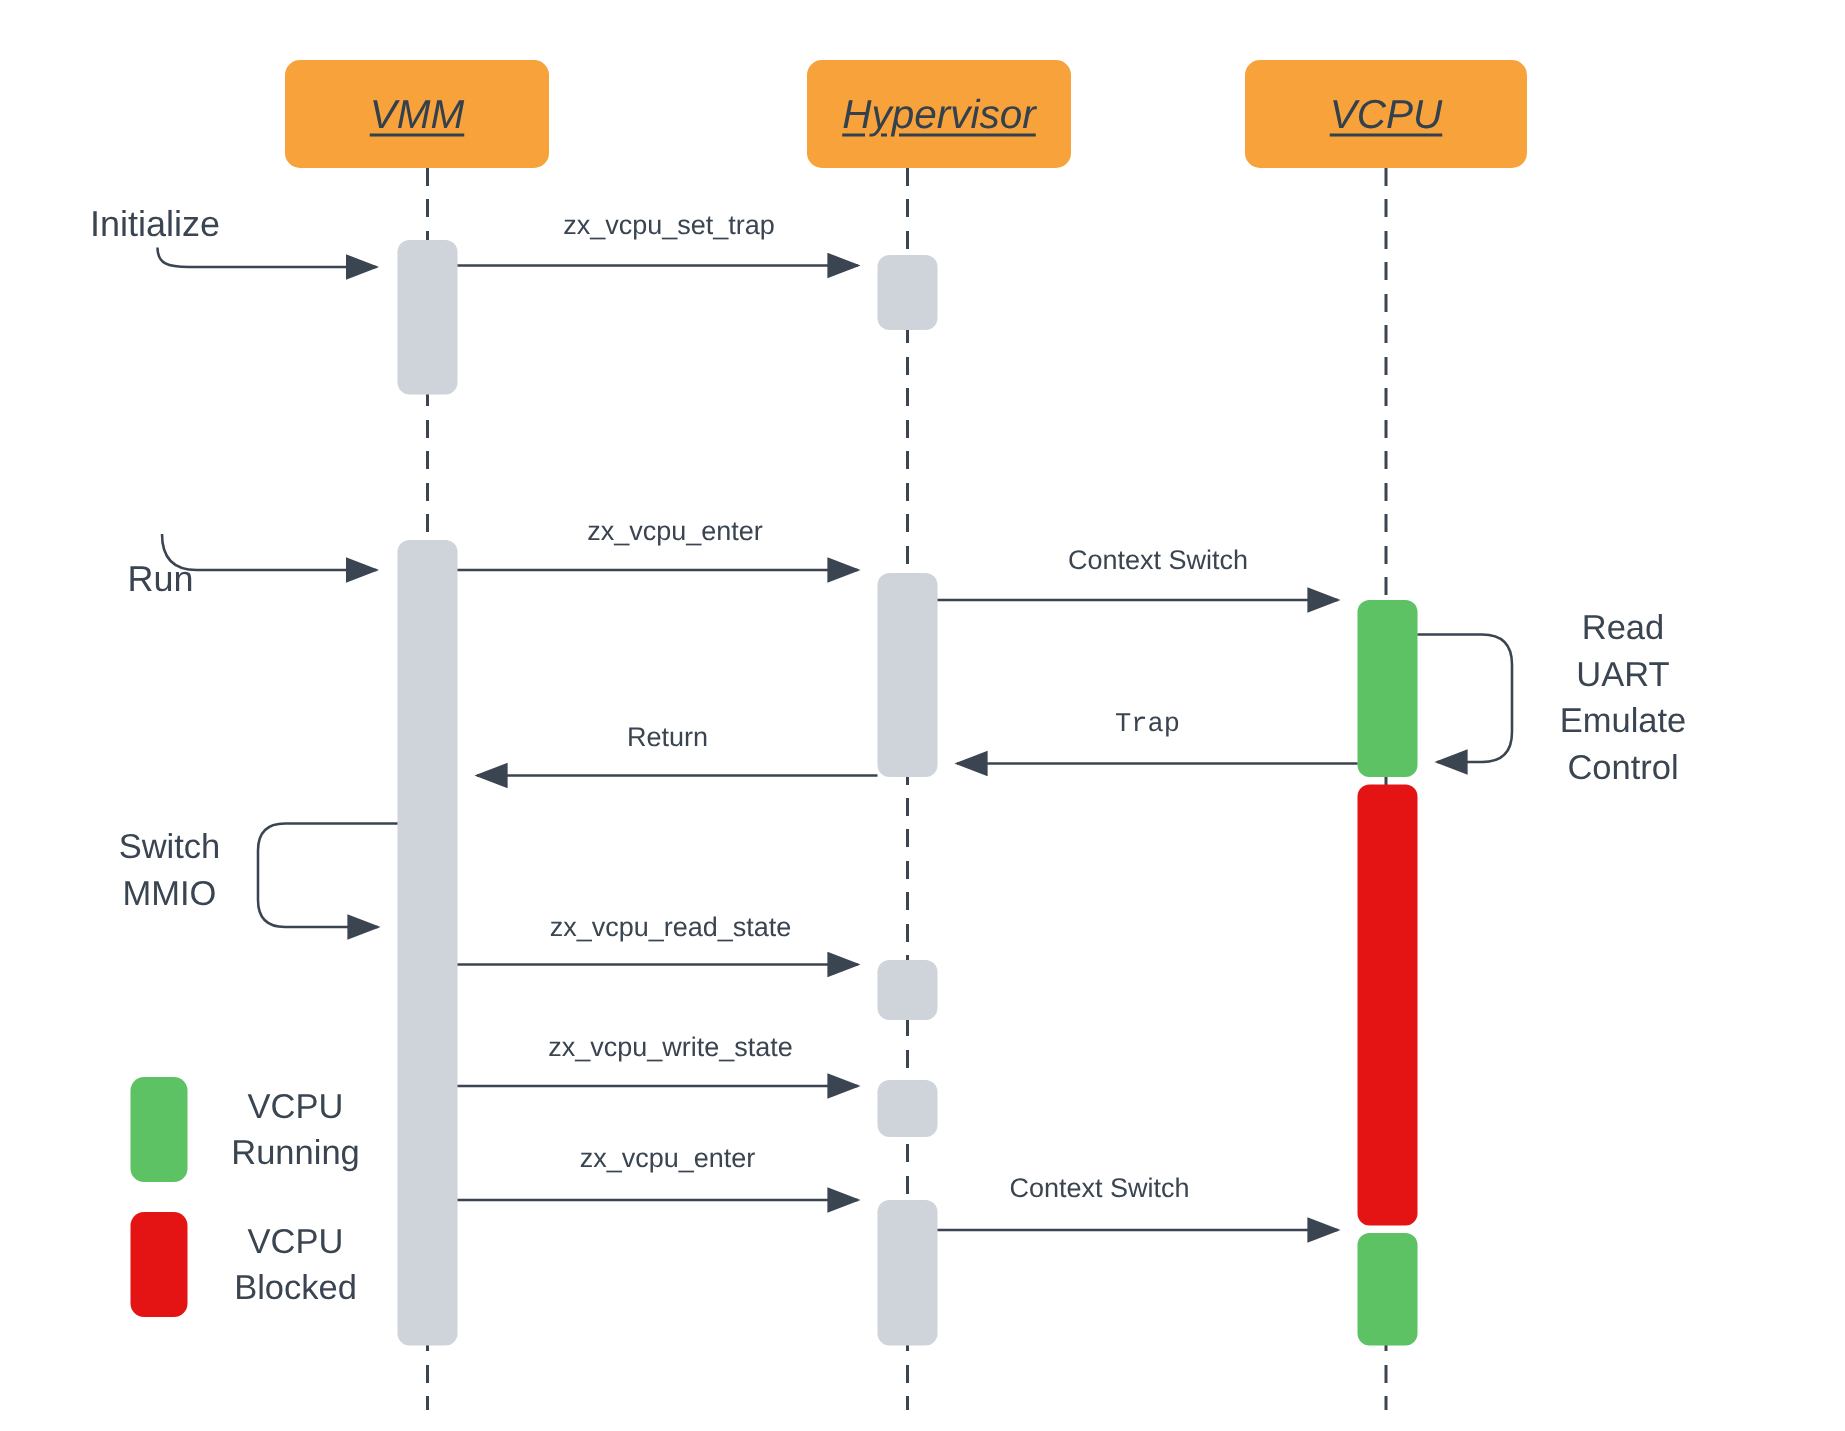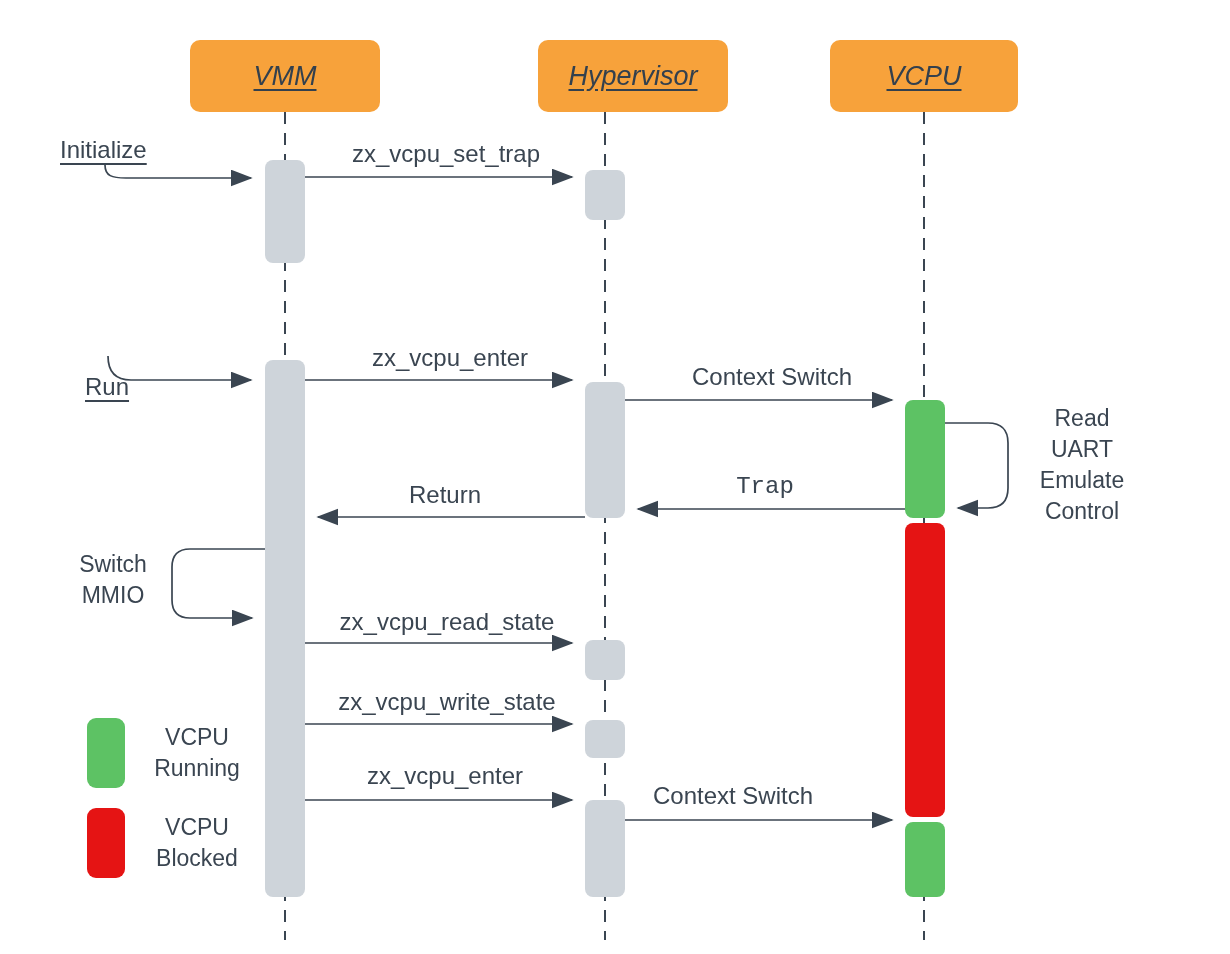--- a/index.html
+++ b/index.html
@@ -6,21 +6,21 @@
   #canvas{
     position:relative;
     width:1230px;height:954px;
     background:#ffffff;
     font-family:"Liberation Sans", sans-serif;
     color:#3a4551;
     overflow:hidden;
   }
   .actor{
     position:absolute;
-    width:190px;height:72px;
+    width:176px;height:72px;
     background:#f7a23b;
     border-radius:10px;
     display:flex;align-items:center;justify-content:center;
     font-size:27px;font-style:italic;
     color:#33404d;
   }
   .actor span{text-decoration:underline;text-underline-offset:4px;}
   .lifeline{
     position:absolute;
     width:2px;top:112px;height:828px;
@@ -30,35 +30,34 @@
     position:absolute;
     width:40px;
     background:#ced4da;
     border-radius:8px;
   }
   .act-green{background:#5dc264;}
   .act-red{background:#e51414;}
   .msg{
     position:absolute;
     transform:translateX(-50%);
-    font-size:24px;
+    font-size:18px;
     white-space:nowrap;
     text-align:center;
   }
   .note{
     position:absolute;
     font-size:23px;
     line-height:31px;
     text-align:center;
     transform:translateX(-50%);
   }
   .anchor{
     position:absolute;
     font-size:24px;
-    text-decoration:underline;
     text-underline-offset:5px;
     white-space:nowrap;
   }
   .legend-swatch{
     position:absolute;
     width:38px;height:70px;
     border-radius:9px;
   }
   svg.arrows{position:absolute;left:0;top:0;pointer-events:none;}
   svg.arrows path{stroke:#3a4551;stroke-width:1.7;fill:none;}

